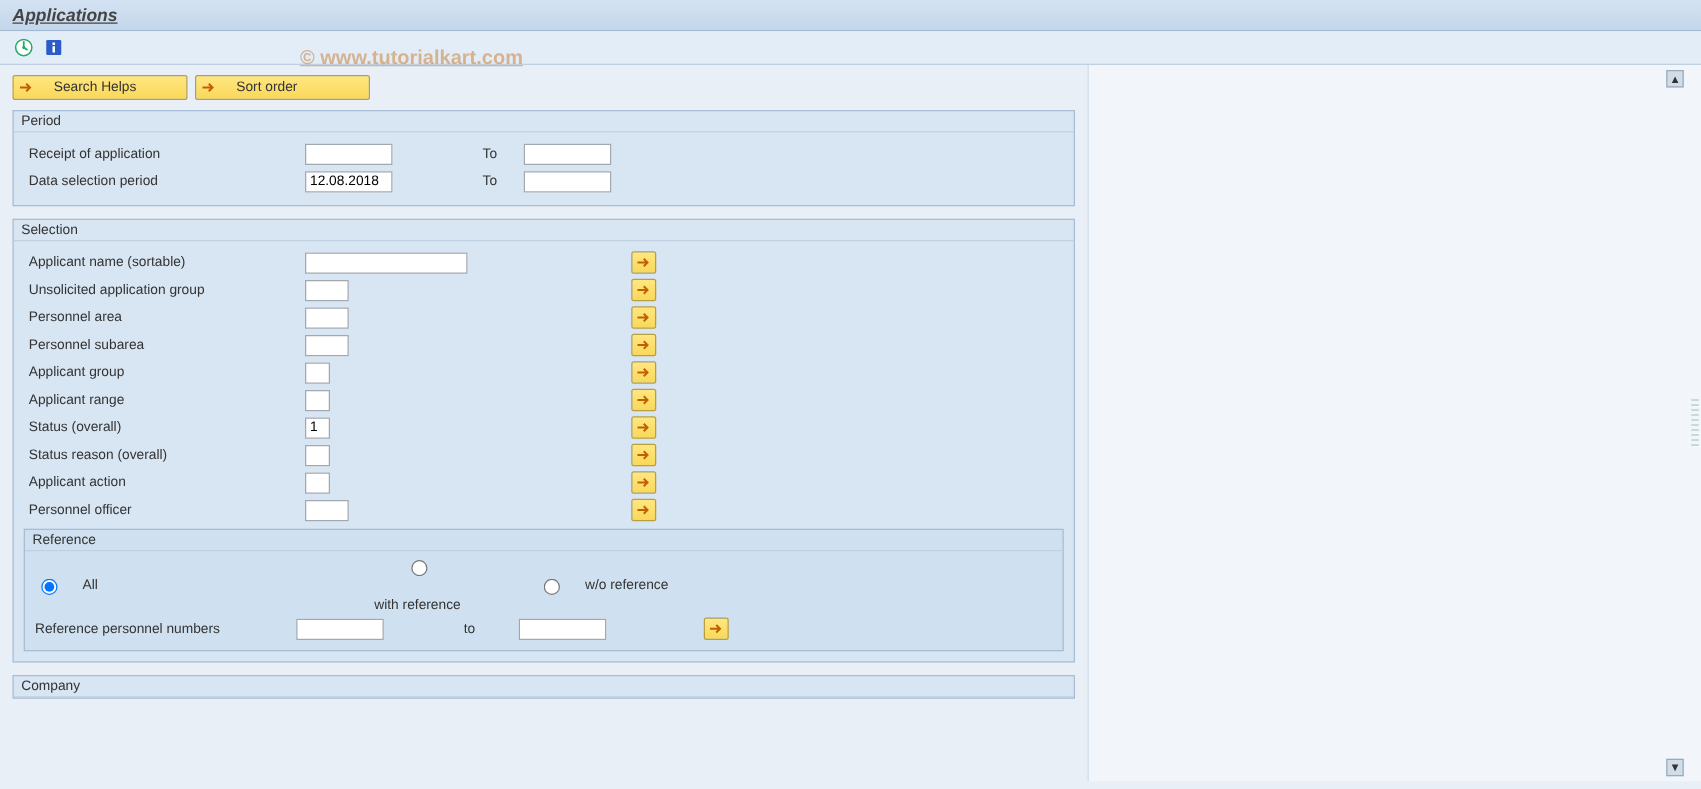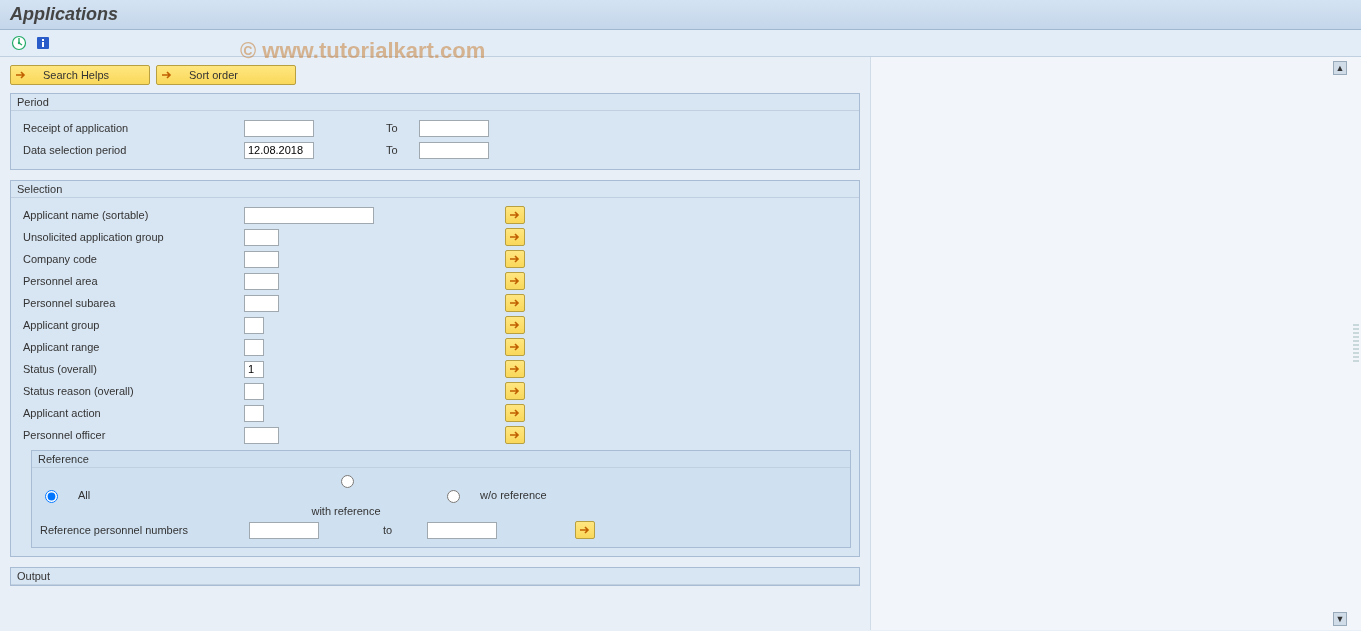--- a/index.html
+++ b/index.html
@@ -13,22 +13,23 @@
     height: 631px;
     overflow: hidden;
     position: relative;
   }
   .title-bar {
     background: linear-gradient(#d4e3f3, #c4d6ea);
     border-bottom: 1px solid #a0b8d0;
     padding: 4px 10px;
     font-weight: bold;
     font-style: italic;
-    font-size: 18px;
+    font-size: 14px;
     color: #444;
+    text-decoration: underline;
   }
   .toolbar {
     background: #e2edf8;
     padding: 4px 10px;
     border-bottom: 1px solid #c0d0e0;
     display: flex;
     align-items: center;
     gap: 6px;
   }
   .toolbar .icon-btn {
@@ -37,23 +38,24 @@
     display: inline-flex;
     align-items: center;
     justify-content: center;
     cursor: pointer;
   }
   .watermark {
     position: absolute;
     top: 38px;
     left: 240px;
     color: rgba(200,120,40,0.5);
-    font-size: 22px;
+    font-size: 16px;
     font-weight: bold;
     pointer-events: none;
+    text-decoration: underline;
   }
   .content-wrap {
     display: flex;
     height: calc(100% - 58px);
   }
   .main-area {
     flex: 0 0 870px;
     padding: 8px 10px;
     overflow: hidden;
   }
@@ -129,21 +131,20 @@
     border-radius: 2px;
     display: inline-flex;
     align-items: center;
     justify-content: center;
     cursor: pointer;
   }
   .sub-panel {
     background: #cfe0f0;
     border: 1px solid #a8bdd4;
     margin-top: 4px;
-    margin-left: 12px;
   }
   .radio-row {
     display: flex;
     align-items: center;
     gap: 6px;
     padding: 4px 8px 2px 8px;
   }
   .radio-item { display: inline-flex; align-items: center; gap: 17px; }
   .radio-item.c1 { width: 210px; }
   .radio-item.c2 { width: 180px; flex-direction: column; }
@@ -267,31 +268,20 @@
             <span class="fld"><input class="txt w35" value="" style=""></span>
             <span class="to-lbl"></span>
             <span class="fld2"></span>
             <span class="mo-btn-cell"><span class="mo-btn">
                 <svg width="12" height="10" viewBox="0 0 12 10">
                   <path d="M1 5 H9 M6 2 L9 5 L6 8" stroke="#c06000" stroke-width="1.6" fill="none"></path>
                 </svg>
               </span></span>
           </div>
           <div class="form-row">
-            <span class="lbl">Company code</span>
-            <span class="fld"><input class="txt w35" value="" style=""></span>
-            <span class="to-lbl"></span>
-            <span class="fld2"></span>
-            <span class="mo-btn-cell"><span class="mo-btn">
-                <svg width="12" height="10" viewBox="0 0 12 10">
-                  <path d="M1 5 H9 M6 2 L9 5 L6 8" stroke="#c06000" stroke-width="1.6" fill="none"></path>
-                </svg>
-              </span></span>
-          </div>
-          <div class="form-row">
             <span class="lbl">Personnel area</span>
             <span class="fld"><input class="txt w35" value="" style=""></span>
             <span class="to-lbl"></span>
             <span class="fld2"></span>
             <span class="mo-btn-cell"><span class="mo-btn">
                 <svg width="12" height="10" viewBox="0 0 12 10">
                   <path d="M1 5 H9 M6 2 L9 5 L6 8" stroke="#c06000" stroke-width="1.6" fill="none"></path>
                 </svg>
               </span></span>
           </div>
@@ -398,21 +388,21 @@
               <svg width="12" height="10" viewBox="0 0 12 10">
                   <path d="M1 5 H9 M6 2 L9 5 L6 8" stroke="#c06000" stroke-width="1.6" fill="none"></path>
                 </svg>
             </span>
           </div>
         </div>
       </div>
     </div>
 
     <div class="panel" style="margin-bottom:0">
-      <div class="panel-title">Output</div>
+      <div class="panel-title">Company</div>
     </div>
 
   </div>
 
   <div class="side-area">
     <div class="scroll-arrow up">▲</div>
     <div class="scroll-grip"></div>
     <div class="scroll-arrow down">▼</div>
   </div>
 </div>

